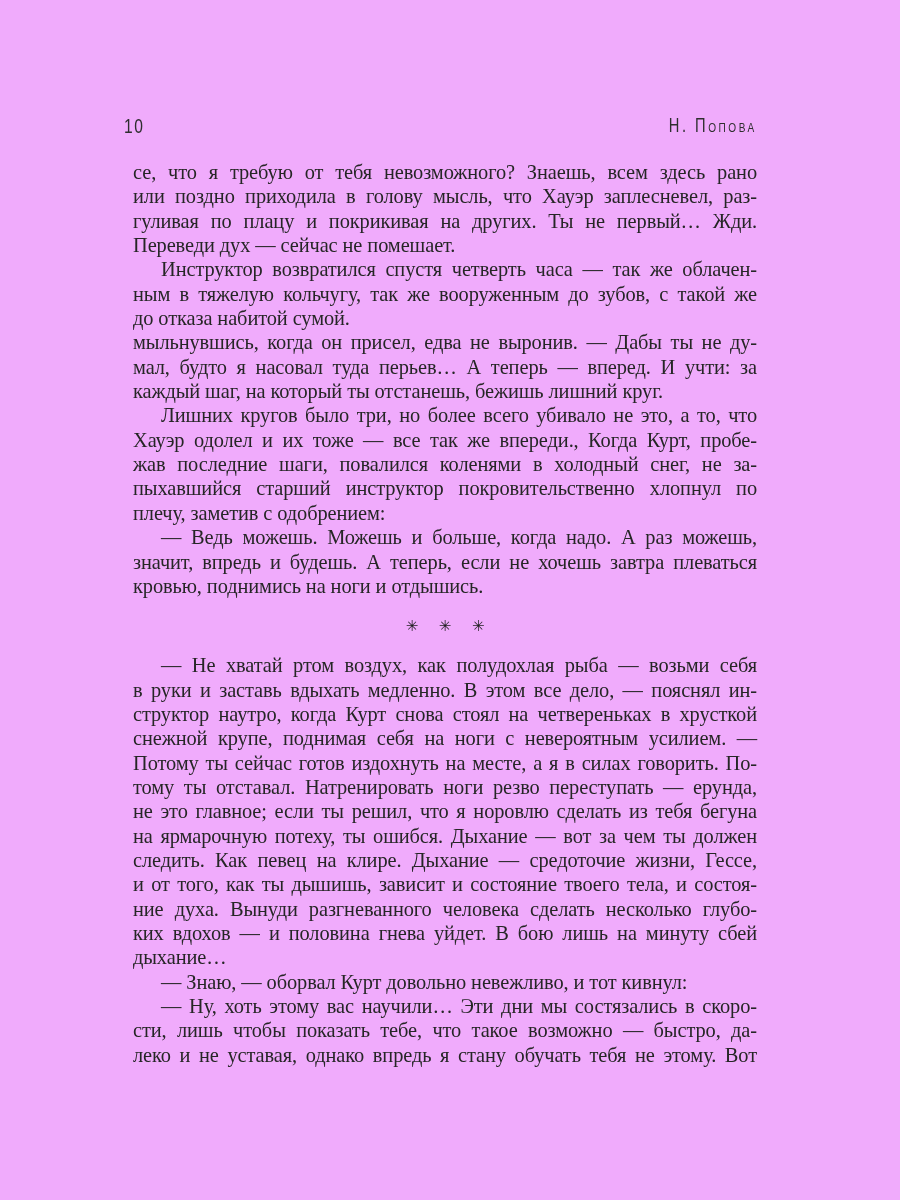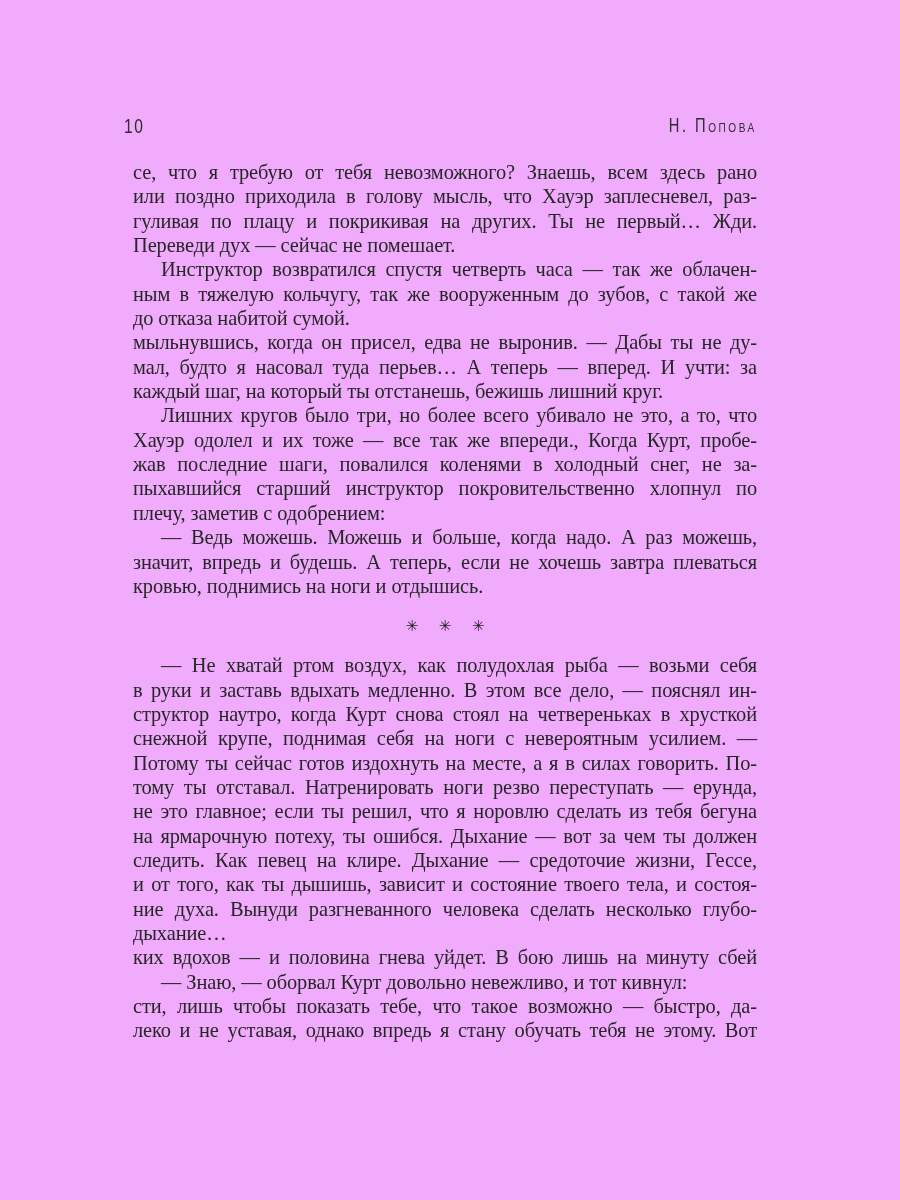--- a/index.html
+++ b/index.html
@@ -120,25 +120,26 @@
         <div class="line">в руки и заставь вдыхать медленно. В этом все дело, — пояснял ин-</div>
         <div class="line">структор наутро, когда Курт снова стоял на четвереньках в хрусткой</div>
         <div class="line">снежной крупе, поднимая себя на ноги с невероятным усилием. —</div>
         <div class="line">Потому ты сейчас готов издохнуть на месте, а я в силах говорить. По-</div>
         <div class="line">тому ты отставал. Натренировать ноги резво переступать — ерунда,</div>
         <div class="line">не это главное; если ты решил, что я норовлю сделать из тебя бегуна</div>
         <div class="line">на ярмарочную потеху, ты ошибся. Дыхание — вот за чем ты должен</div>
         <div class="line">следить. Как певец на клире. Дыхание — средоточие жизни, Гессе,</div>
         <div class="line">и от того, как ты дышишь, зависит и состояние твоего тела, и состоя-</div>
         <div class="line">ние духа. Вынуди разгневанного человека сделать несколько глубо-</div>
+        <div class="line">ких вдохов — и половина гнева уйдет. В бою лишь на минуту сбей</div>
         <div class="line last">дыхание…</div>
-        <div class="line">ких вдохов — и половина гнева уйдет. В бою лишь на минуту сбей</div>
       </div>
       <div class="para">
         <div class="line indent last">— Знаю, — оборвал Курт довольно невежливо, и тот кивнул:</div>
       </div>
       <div class="para">
+        <div class="line indent">— Ну, хоть этому вас научили… Эти дни мы состязались в скоро-</div>
         <div class="line">сти, лишь чтобы показать тебе, что такое возможно — быстро, да-</div>
         <div class="line">леко и не уставая, однако впредь я стану обучать тебя не этому. Вот</div>
       </div>
     </div>
 
 </div>
 
 </body></html>

